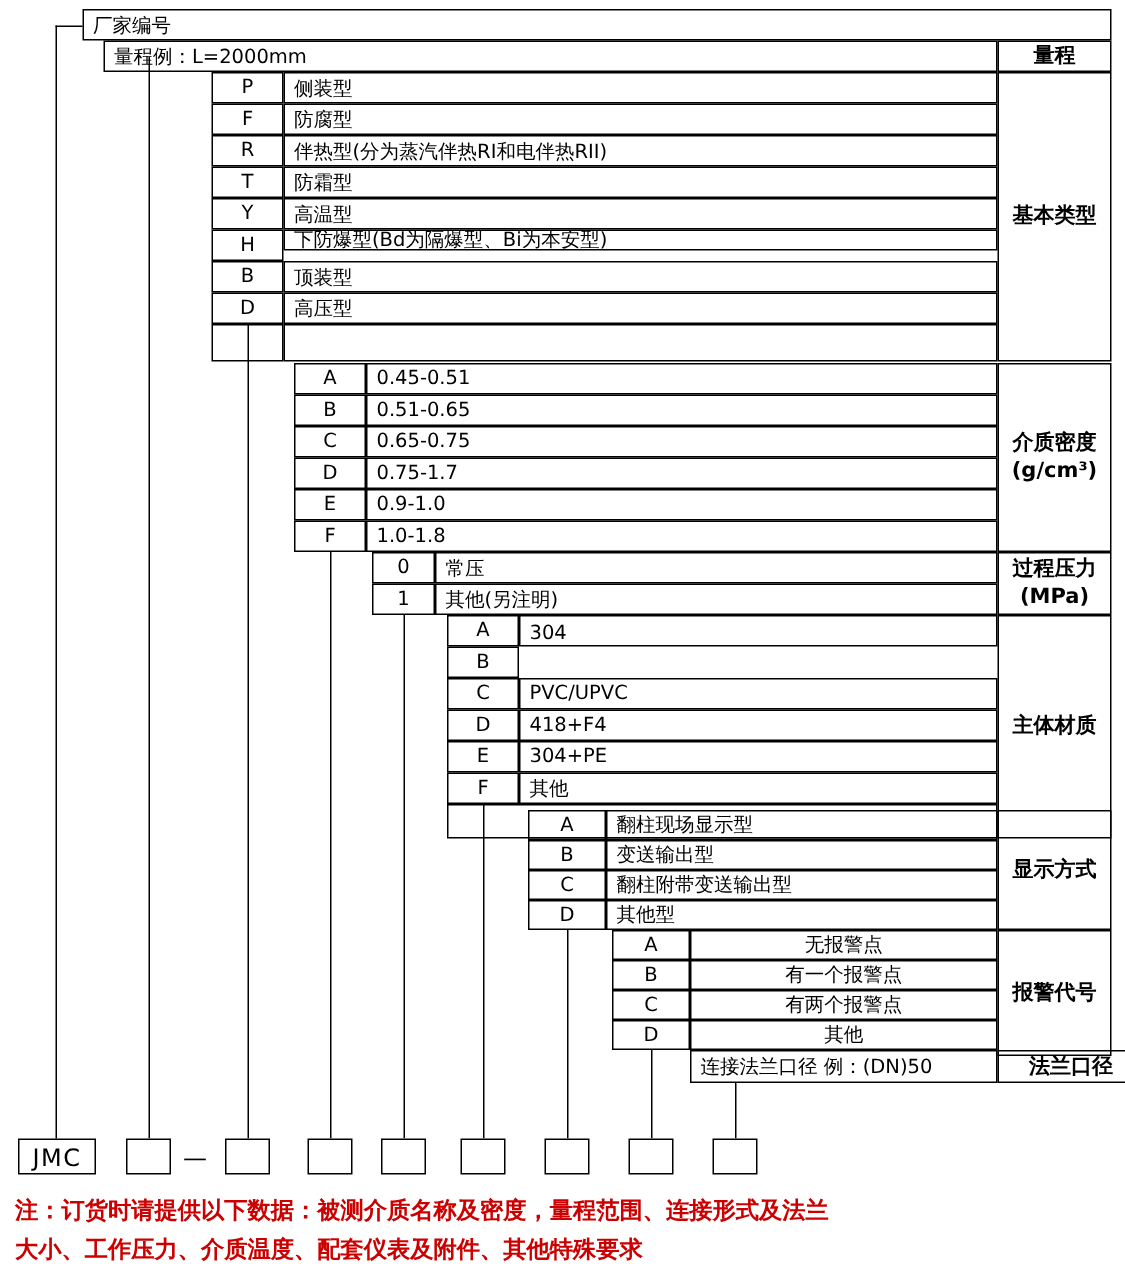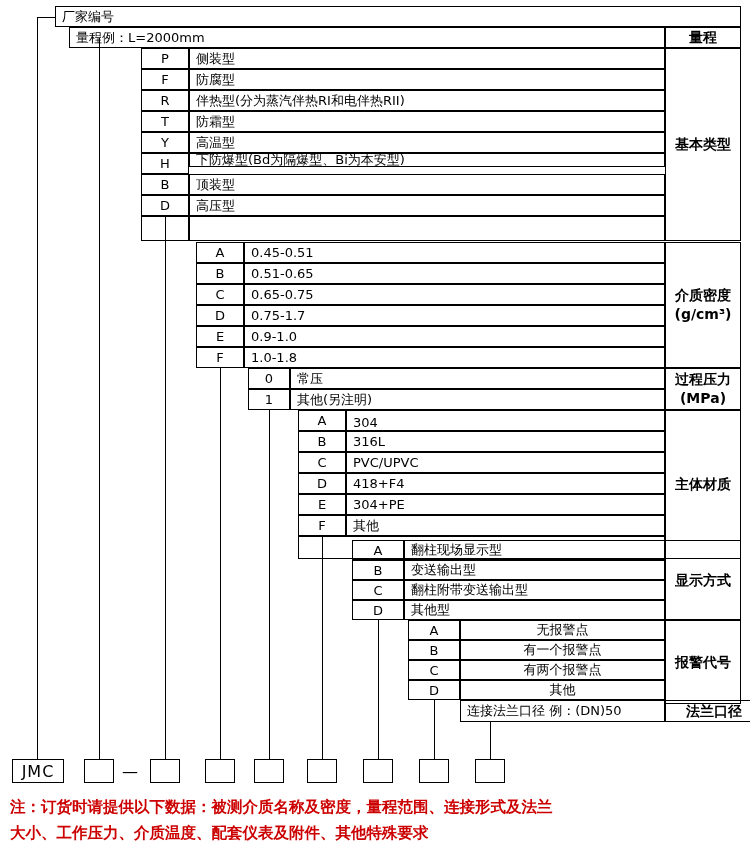--- a/index.html
+++ b/index.html
@@ -173,23 +173,20 @@
   <div class="cell bordered code" style="left:298px;top:410px;width:48px;height:21px;">
       <span>A</span>
     </div>
   <div class="cell bordered lbl" style="left:346px;top:410px;width:319px;height:21px;align-items:flex-end;">
       <span>304</span>
     </div>
 
   <div class="cell bordered code" style="left:298px;top:431px;width:48px;height:21px;">
       <span>B</span>
     </div>
-  <div class="cell bordered lbl" style="left:346px;top:431px;width:319px;height:21px;">
-      <span>316L</span>
-    </div>
 
   <div class="cell bordered code" style="left:298px;top:452px;width:48px;height:21px;">
       <span>C</span>
     </div>
   <div class="cell bordered lbl" style="left:346px;top:452px;width:319px;height:21px;">
       <span>PVC/UPVC</span>
     </div>
 
   <div class="cell bordered code" style="left:298px;top:473px;width:48px;height:21px;">
       <span>D</span>

